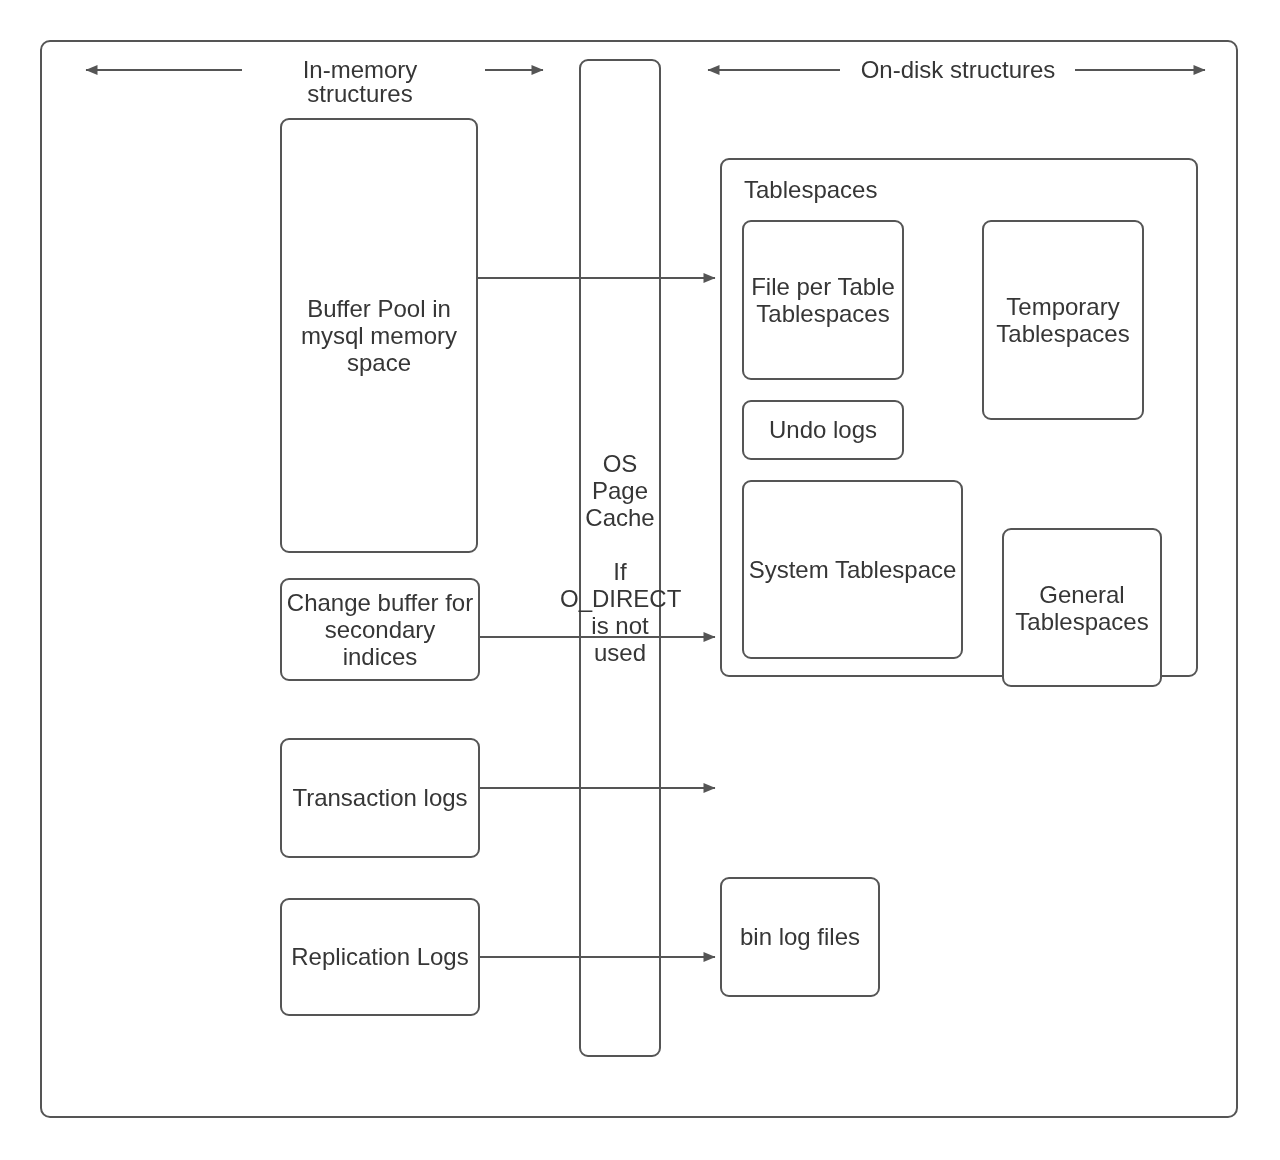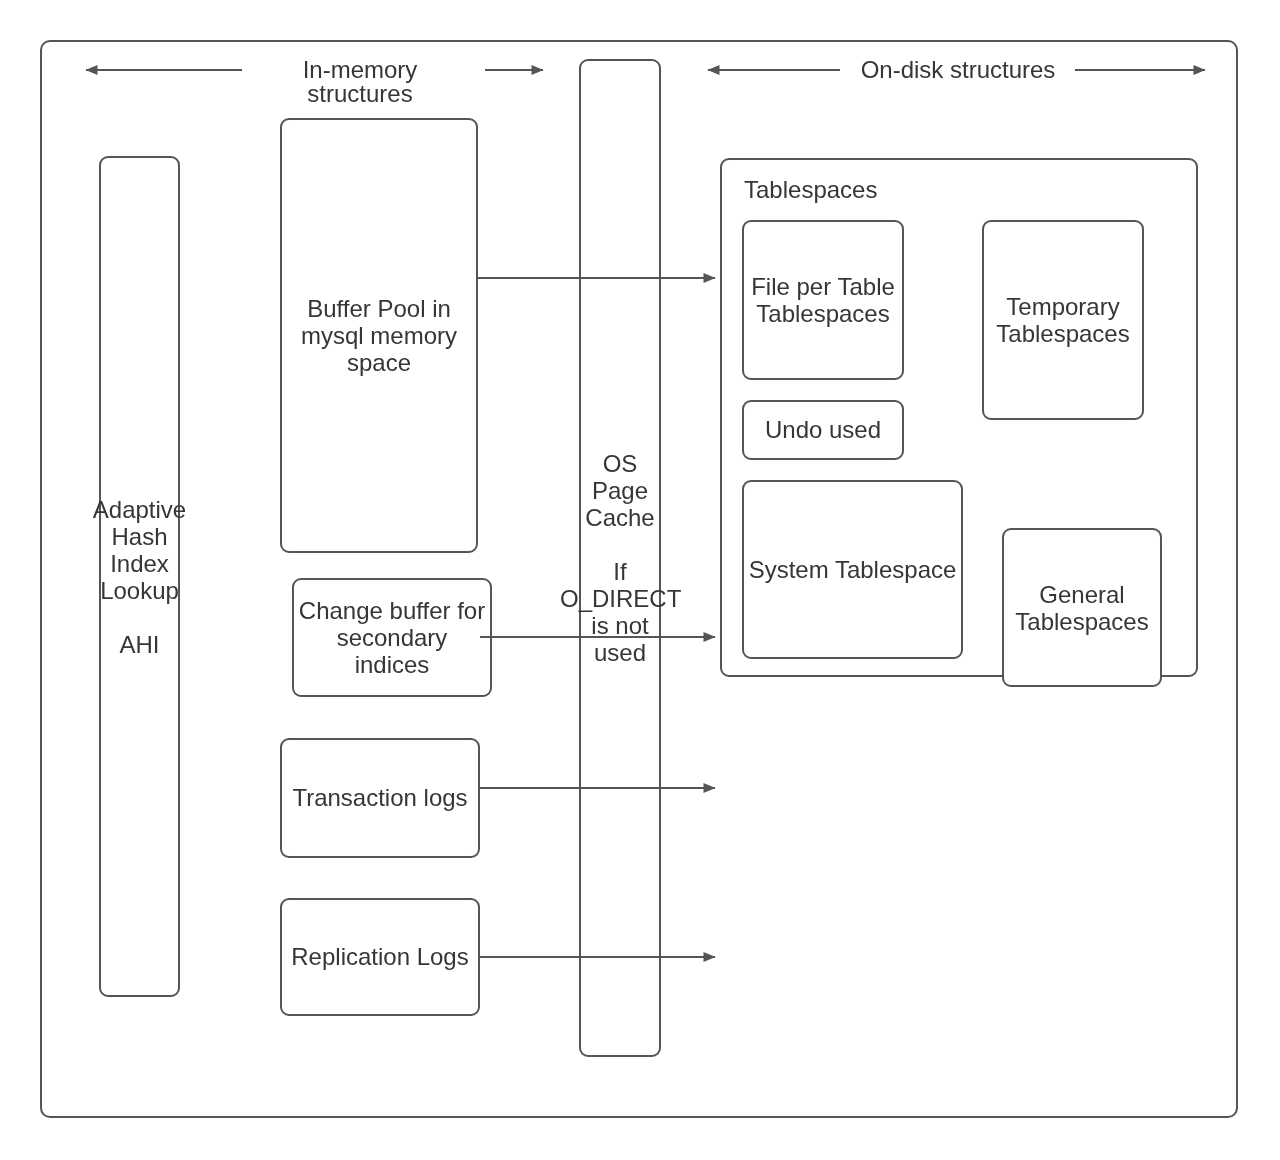--- a/index.html
+++ b/index.html
@@ -50,35 +50,28 @@
 </head>
 <body>
 
 <div class="canvas">
 
   <div class="box" style="left:40px;top:40px;width:1198px;height:1078px;border-radius:10px;"></div>
 
   <div class="hdr" style="left:250px;top:58px;width:220px;">In-memory structures</div>
   <div class="hdr" style="left:848px;top:58px;width:220px;">On-disk structures</div>
 
-  <div class="box" style="left:99px;top:156px;width:81px;height:841px;">
-    <div class="multiline">Adaptive
-Hash
-Index
-Lookup</div>
-    <div class="multiline gap-top">AHI</div>
-  </div>
 
   <div class="box" style="left:280px;top:118px;width:198px;height:435px;">
     <div class="multiline">Buffer Pool in
 mysql memory
 space</div>
   </div>
 
-  <div class="box" style="left:292px;top:578px;width:200px;height:119px;justify-content:center;">
+  <div class="box" style="left:280px;top:578px;width:200px;height:103px;justify-content:center;">
     <div class="multiline">Change buffer for
 secondary
 indices</div>
   </div>
 
   <div class="box" style="left:280px;top:738px;width:200px;height:120px;text-align:center;">
     <div class="singleline">Transaction logs</div>
   </div>
 
   <div class="box" style="left:280px;top:898px;width:200px;height:118px;">
@@ -102,34 +95,37 @@
       <div class="multiline">File per Table
 Tablespaces</div>
     </div>
 
     <div class="box" style="left:260px;top:60px;width:162px;height:200px;">
       <div class="multiline">Temporary
 Tablespaces</div>
     </div>
 
     <div class="box" style="left:20px;top:240px;width:162px;height:60px;">
-      <div class="singleline">Undo used</div>
+      <div class="singleline">Undo logs</div>
     </div>
 
     <div class="box" style="left:20px;top:320px;width:221px;height:179px;">
       <div class="singleline">System Tablespace</div>
     </div>
 
     <div class="box" style="left:280px;top:320px;width:160px;height:159px;margin-top:48px;">
       <div class="multiline">General
 Tablespaces</div>
     </div>
   </div>
 
 
+  <div class="box" style="left:720px;top:877px;width:160px;height:120px;">
+    <div class="singleline">bin log files</div>
+  </div>
 
   <svg class="overlay" width="1280" height="1160" viewBox="0 0 1280 1160">
     <defs>
       <marker id="arrow" markerUnits="userSpaceOnUse" markerWidth="14" markerHeight="12" refX="12.5" refY="6" orient="auto">
         <path d="M1,1 L13,6 L1,11 Z" fill="#555555"></path>
       </marker>
     </defs>
     <g stroke="#555555" stroke-width="2" fill="none">
       <line x1="242" y1="70" x2="86" y2="70" marker-end="url(#arrow)"></line>
       <line x1="485" y1="70" x2="543" y2="70" marker-end="url(#arrow)"></line>

